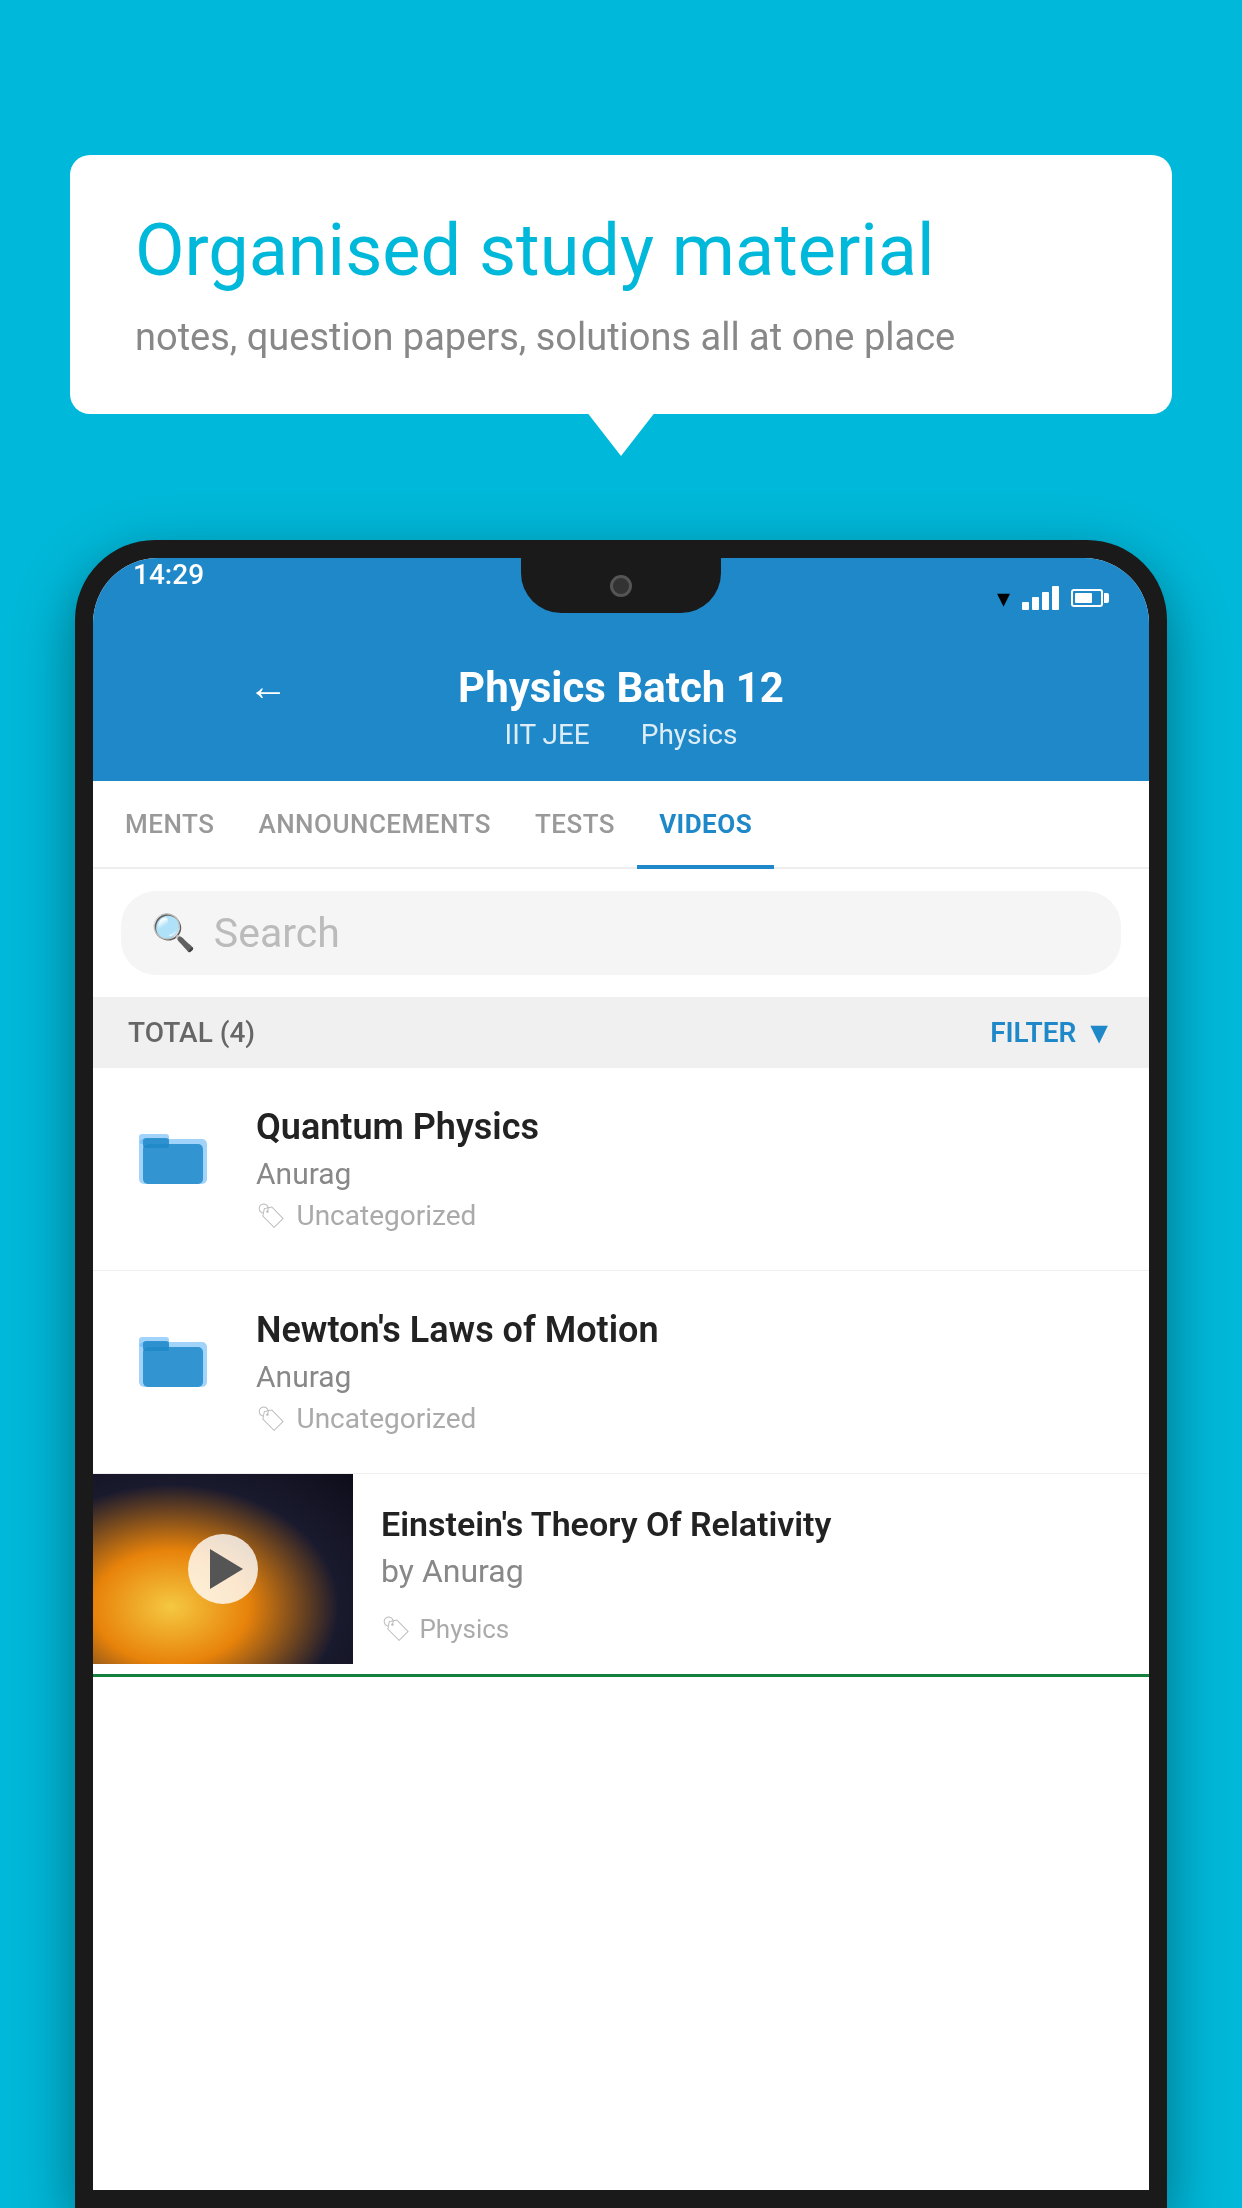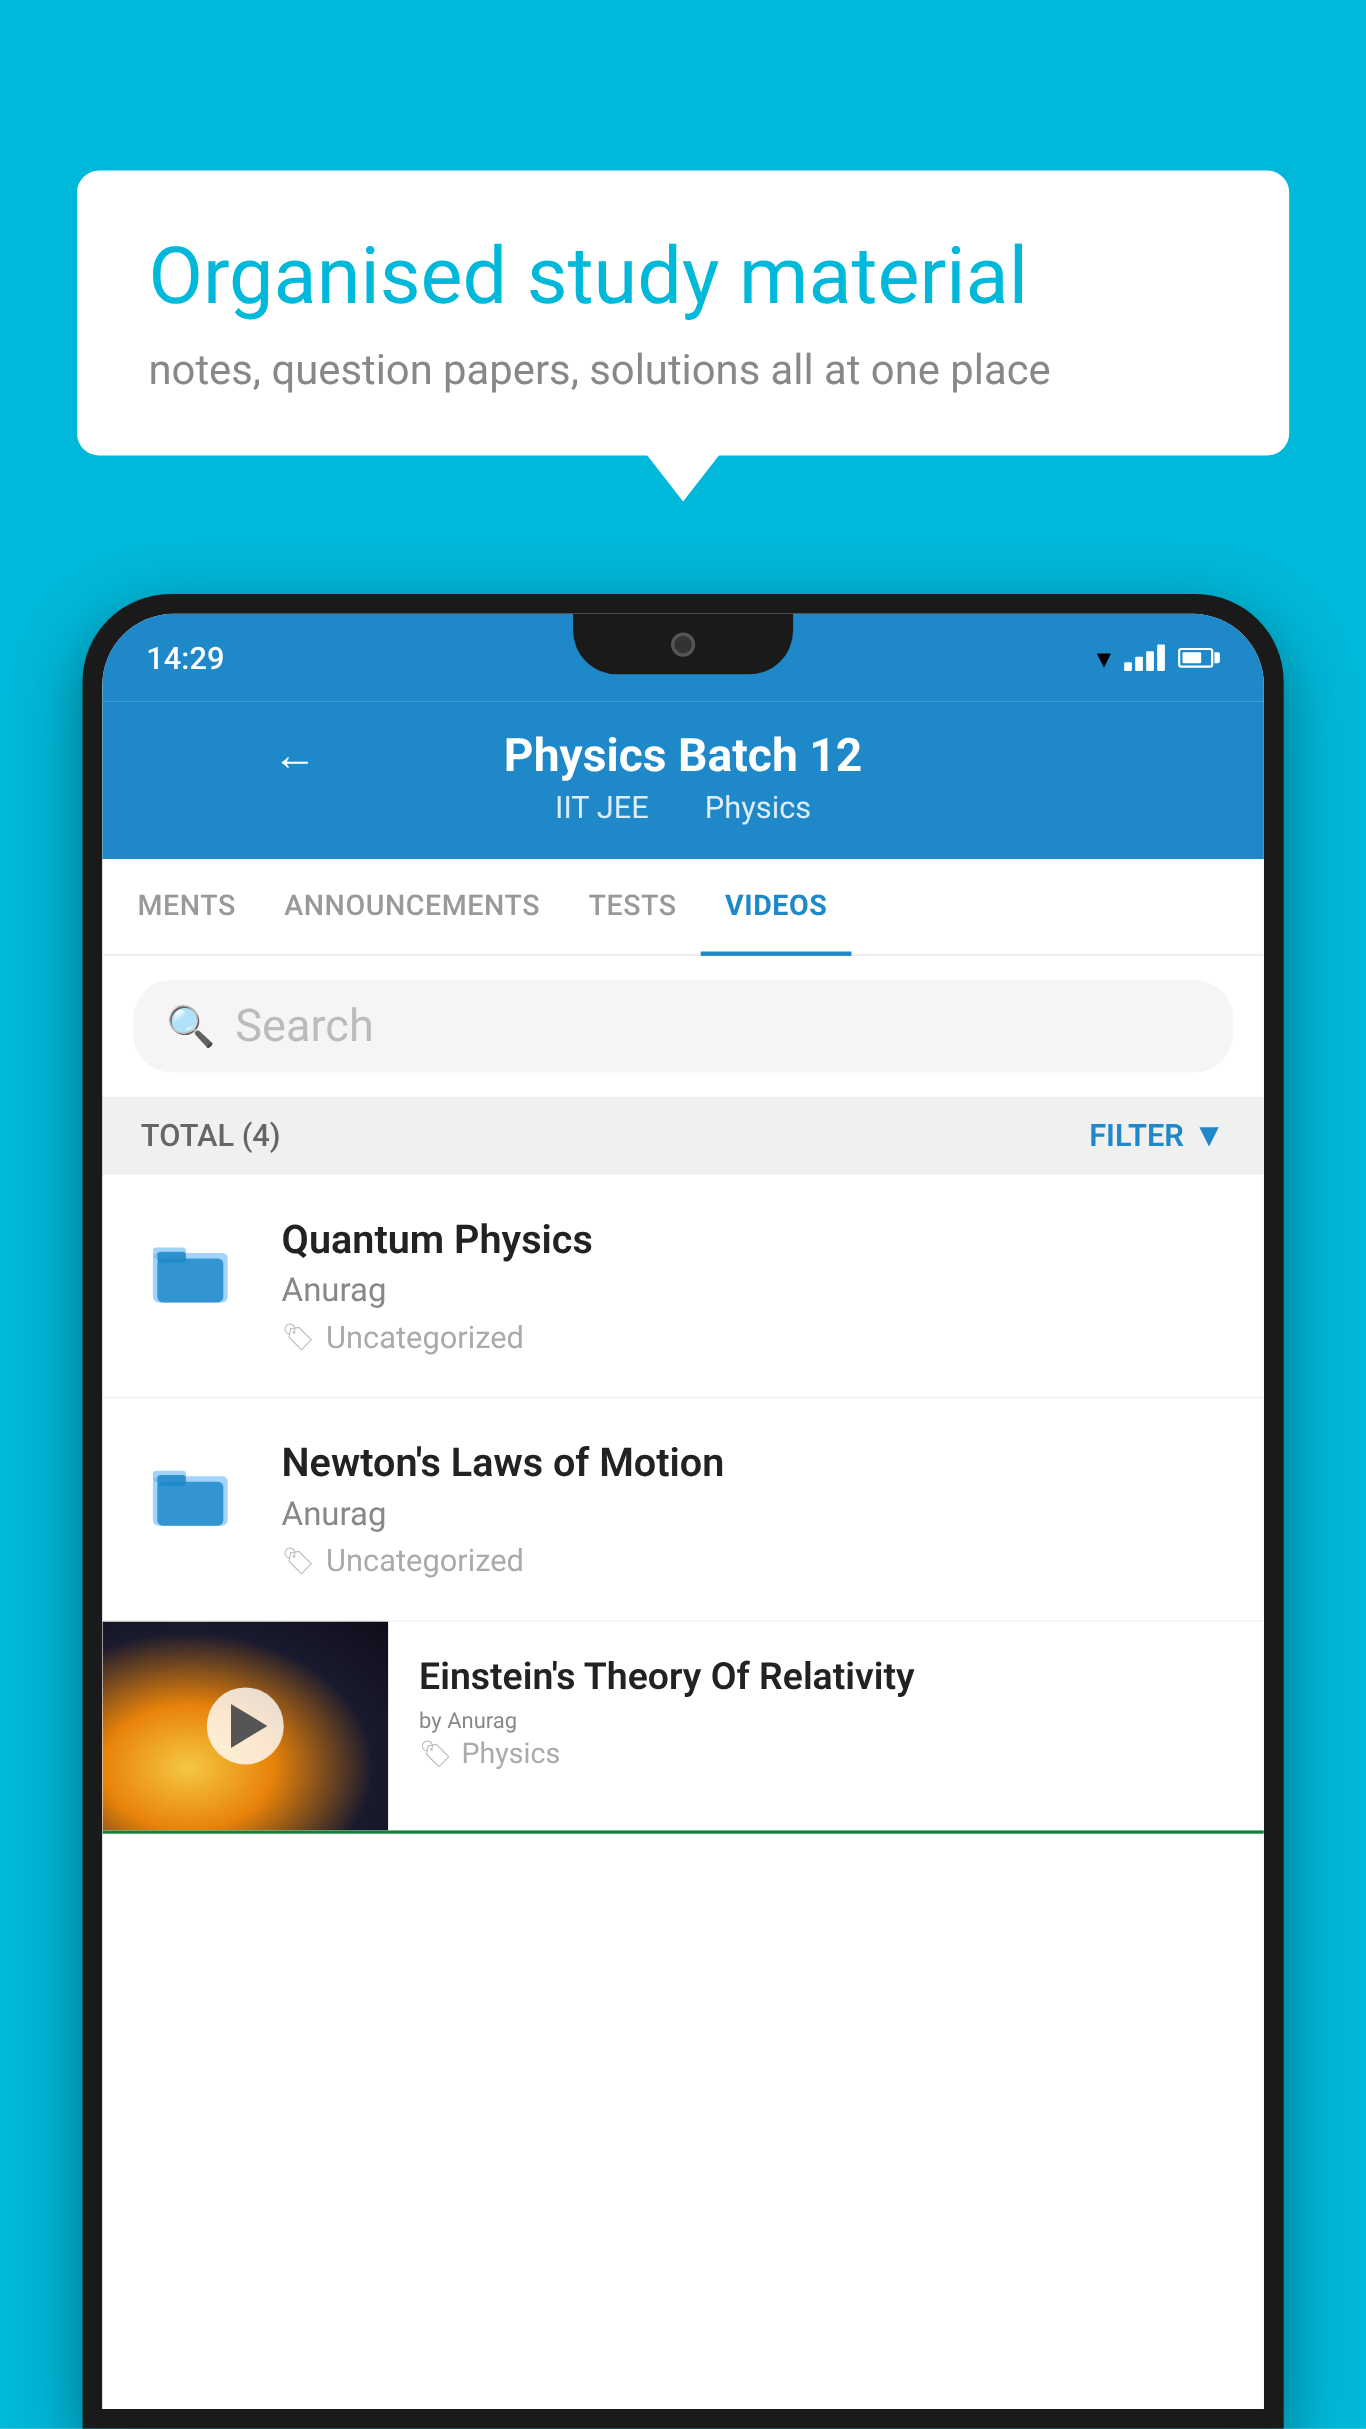--- a/index.html
+++ b/index.html
@@ -76,21 +76,20 @@
       display: flex;
       flex-direction: column;
     }
 
     
     .phone-notch-bar {
       background: #1e88c8;
       height: 80px;
       position: relative;
       display: flex;
-      align-items: center;
       padding: 0 40px;
       flex-shrink: 0;
     }
 
     .phone-notch-cutout {
       position: absolute;
       top: 0;
       left: 50%;
       transform: translateX(-50%);
       width: 200px;
@@ -364,23 +363,23 @@
     }
 
     .thumbnail-item-title {
       font-size: 34px;
       font-weight: 600;
       color: #222;
       margin-bottom: 8px;
     }
 
     .thumbnail-item-author {
-      font-size: 20px;
+      font-size: 32px;
       color: #888;
-      margin-bottom: 4px;
+      margin-bottom: 24px;
     }
 
     .thumbnail-item-tag {
       display: flex;
       align-items: center;
       gap: 8px;
       color: #aaa;
       font-size: 26px;
     }
 

